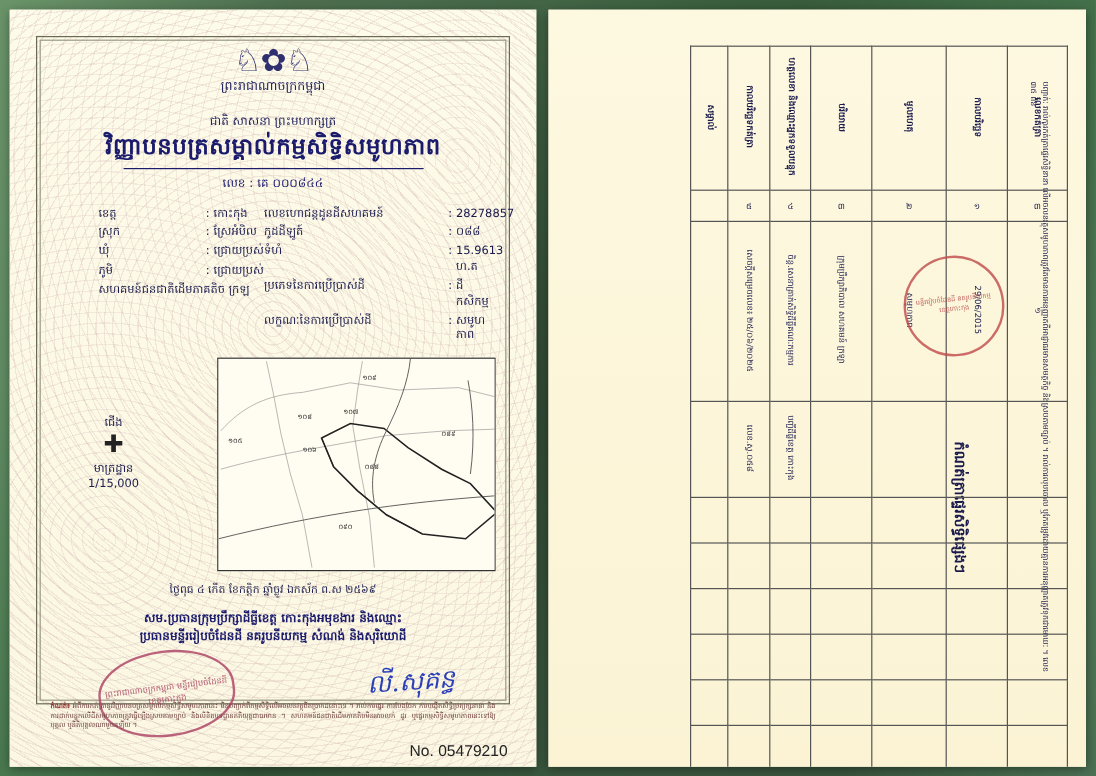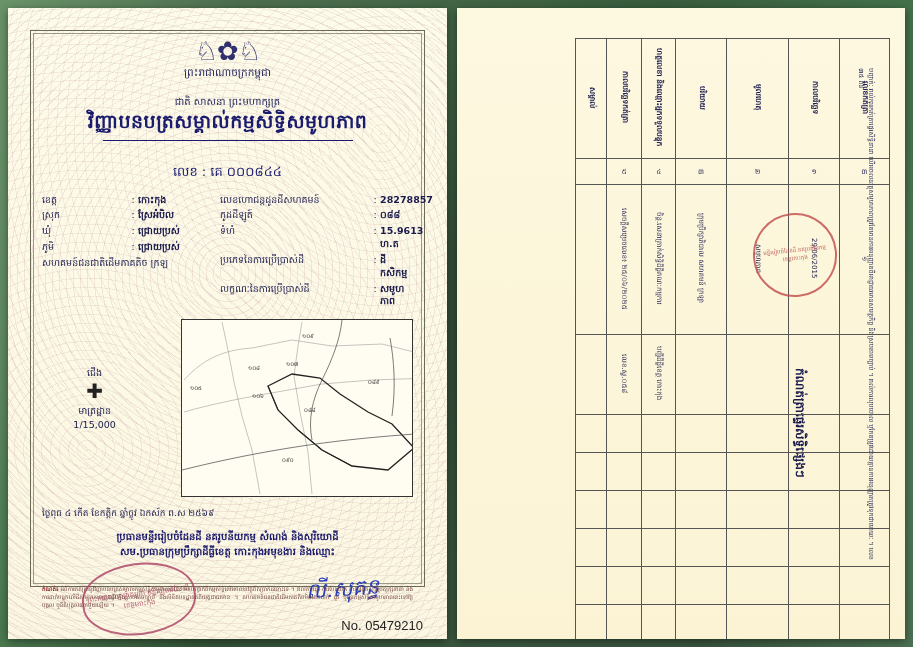--- a/index.html
+++ b/index.html
@@ -55,43 +55,43 @@
   .emblem .glyph{font-size:26px;line-height:1;color:#30306e;letter-spacing:-1px;}
   .kingdom{font-size:10.5px;color:#23235e;margin-top:2px;}
   .motto{font-size:10px;color:#23235e;margin-top:17px;}
   .title{
     text-align:center;margin-top:0;font-size:19px;font-weight:bold;color:#1b1b6e;
     letter-spacing:0.5px;
   }
   .title-underline{
     width:250px;height:1px;background:#1b1b6e;margin:3px auto 0;
   }
-  .docnum{text-align:center;font-size:13px;color:#1b1b6e;margin-top:22px;}
+  .docnum{text-align:center;font-size:10px;color:#1b1b6e;margin-top:5px;}
 
   .fields{display:flex;margin-top:12px;font-size:9.5px;color:#1a1a4d;}
-  .fields .col-left{width:48%;}
+  .fields .col-left{width:48%;margin-left:40px;}
   .fields .col-right{width:52%;}
   .frow{display:flex;margin-bottom:3px;line-height:1.35;}
   .fk{width:86px;flex:0 0 auto;}
   .fc{width:10px;flex:0 0 auto;text-align:center;}
-  .fv{flex:1;font-weight:bold;}
+  .fv{flex:1;}
   .frow.r .fk{width:150px;}
 
   .maprow{display:flex;margin-top:8px;align-items:flex-start;gap:34px;}
   .compass{
     width:120px;text-align:center;font-size:9.5px;color:#1a1a4d;padding-top:48px;
   }
   .compass .needle{font-size:20px;line-height:1;color:#222;}
   .compass .scale{margin-top:4px;font-family:Liberation Mono, monospace;}
   .mapbox{
     width:262px;height:176px;border:1px solid #333;background:#fffdf2;position:relative;overflow:hidden;
   }
   .mapbox svg{display:block;}
 
-  .undermap{margin-top:10px;font-size:9px;color:#1a1a4d;line-height:1.5;}
+  .undermap{margin-top:10px;font-size:9px;color:#1a1a4d;text-align:center;line-height:1.5;}
   .undermap .l2{margin-top:2px;}
   .sigline{margin-top:8px;text-align:center;font-size:10px;color:#1b1b6e;line-height:1.5;font-weight:bold;}
   .sigwrap{position:relative;height:74px;}
   .stamp{
     position:absolute;left:40px;top:4px;width:104px;height:62px;
     border:2px solid #b04a6a;border-radius:50%/46%;
     color:#a8415f;font-size:7px;text-align:center;
     display:flex;align-items:center;justify-content:center;
     transform:rotate(-7deg);opacity:0.85;line-height:1.5;
     padding:3px;
@@ -269,22 +269,22 @@
             </g>
           </svg>
         </div>
       </div>
 
       <div class="undermap">
         <div>ថ្ងៃពុធ ៤ កើត ខែកត្តិក ឆ្នាំច្លូវ ឯកស័ក ព.ស ២៥៦៩</div>
       </div>
 
       <div class="sigline">
+        <div>សម.ប្រធានក្រុមប្រឹក្សាដីធ្លីខេត្ត កោះកុងអមុខងារ និងឈ្មោះ</div>
         <div>ប្រធានមន្ទីររៀបចំដែនដី នគរូបនីយកម្ម សំណង់ និងសុរិយោដី</div>
-        <div>សម.ប្រធានក្រុមប្រឹក្សាដីធ្លីខេត្ត កោះកុងអមុខងារ និងឈ្មោះ</div>
       </div>
 
       <div class="sigwrap">
         <div class="stamp">ព្រះរាជាណាចក្រកម្ពុជា
 មន្ទីររៀបចំដែនដី
 ខេត្តកោះកុង</div>
         <div class="signature">លី.សុគន្ធ</div>
       </div>
     </div>
 

